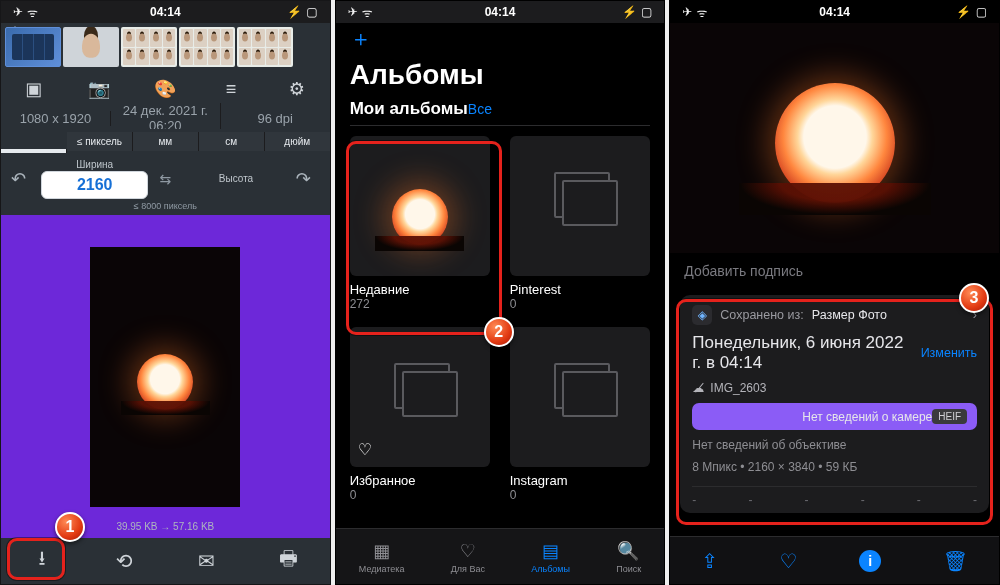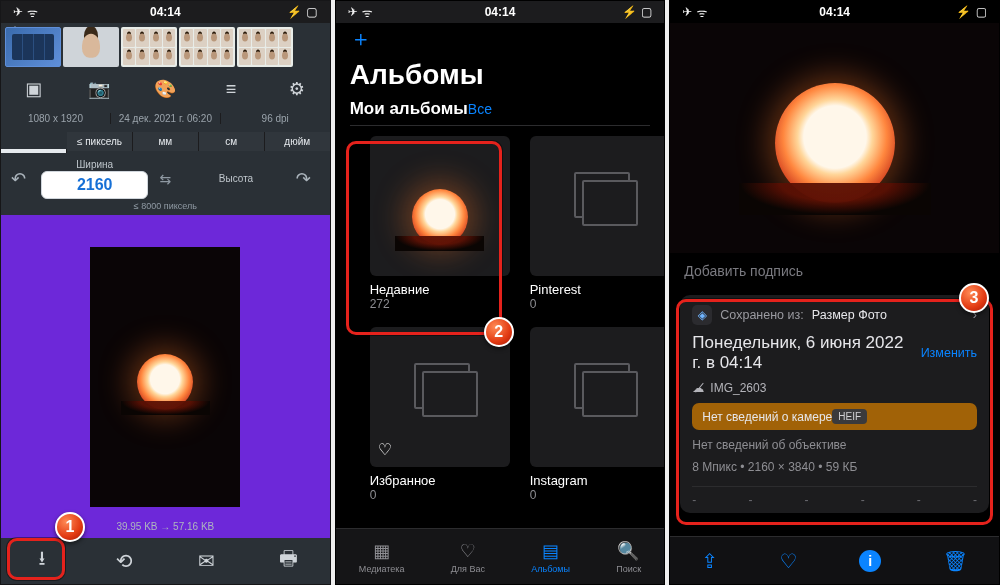--- a/index.html
+++ b/index.html
@@ -72,21 +72,21 @@
     width:6px; height:8px; border-radius:50%;
     background:#b9977a; transform:translate(-50%,-55%);
     box-shadow:0 -3px 0 -1px #2a1a0a;
   }
 
   .p1 .toolbar1, .p1 .toolbar2, .p1 .toolbar3 {
     display:flex; align-items:center; background:#2a3036; color:#cfd4d9;
   }
   .p1 .toolbar1 { height:36px; justify-content:space-around; font-size:18px;}
   .p1 .toolbar1 .ticon { width:40px; text-align:center; cursor:pointer;}
-  .p1 .toolbar2 { height:22px; font-size:10px; color:#9aa3ab;}
+  .p1 .toolbar2 { height:22px; font-size:13px; color:#9aa3ab;}
   .p1 .toolbar2 .cell { flex:1; text-align:center; border-right:1px solid #1c1c1e;}
   .p1 .toolbar2 .cell:last-child{border:none;}
   .p1 .toolbar3 { height:24px; font-size:10px;}
   .p1 .toolbar3 .seg {
     flex:1; text-align:center; padding:4px 0; border-right:1px solid #1c1c1e;
     background:#30363c; color:#e6eaee;
   }
   .p1 .toolbar3 .seg.active { background:#e6eaee; color:#2a3036; font-weight:600;margin-top:34px;}
   .p1 .toolbar3 .seg:last-child{border:none;}
 
@@ -146,21 +146,21 @@
     display:flex; align-items:baseline;
     padding:0 14px 6px; color:#fff;
   }
   .p2 .section-head .t { font-size:17px; font-weight:600;}
   .p2 .section-head .all { color:#0a84ff; font-size:14px;}
   .p2 .hr { height:1px; background:#2c2c2e; margin:0 14px;}
   .p2 .albums-grid {
     display:grid; grid-template-columns: repeat(2, 140px);
     gap:16px 20px; padding:10px 14px; color:#fff;
   }
-  .p2 .album { width:140px;padding-left:20px;}
+  .p2 .album { width:140px;}
   .p2 .tile {
     width:140px; height:140px; border-radius:6px; background:#1c1c1e; position:relative; overflow:hidden;
   }
   .p2 .tile.stack::before, .p2 .tile.stack::after{
     content:""; position:absolute; border:2px solid #5a5a5e; border-radius:2px;
   }
   .p2 .tile.stack::before{ left:44px; top:36px; width:52px; height:42px;}
   .p2 .tile.stack::after { left:52px; top:44px; width:52px; height:42px; background:#1c1c1e;}
   .p2 .tile .sun { top:58%; }
   .p2 .album .name { font-size:13px; margin-top:6px;}
@@ -193,22 +193,22 @@
   }
   .p3 .row { display:flex; align-items:center; gap:8px;}
   .p3 .app-icon {
     width:20px; height:20px; border-radius:5px; background:#2b2b2f;
     display:flex; align-items:center; justify-content:center; color:#6fb4ff; font-size:12px;
   }
   .p3 .muted { color:#9a9aa0;}
   .p3 .link { color:#0a84ff;}
   .p3 .filerow { display:flex; align-items:center; gap:6px; color:#b4b4ba; font-size:12px;}
   .p3 .pill {
-    background:#a16207; border-radius:7px; padding:6px 10px;
-    display:flex; justify-content:flex-start; align-items:center;
+    background:#8b5cf6; border-radius:7px; padding:6px 10px;
+    display:flex; justify-content:flex-end; align-items:center;
     font-size:12px;
   }
   .p3 .badge {
     background:#3a3a3c; color:#d0d0d4; font-size:10px; padding:2px 6px; border-radius:4px;
   }
   .p3 .specs { color:#8e8e93; font-size:12px;}
   .p3 .histo {
     display:flex; justify-content:space-between; color:#6a6a70;
     border-top:1px solid #2c2c2e; margin-top:4px; padding-top:6px; font-size:12px;
   }

